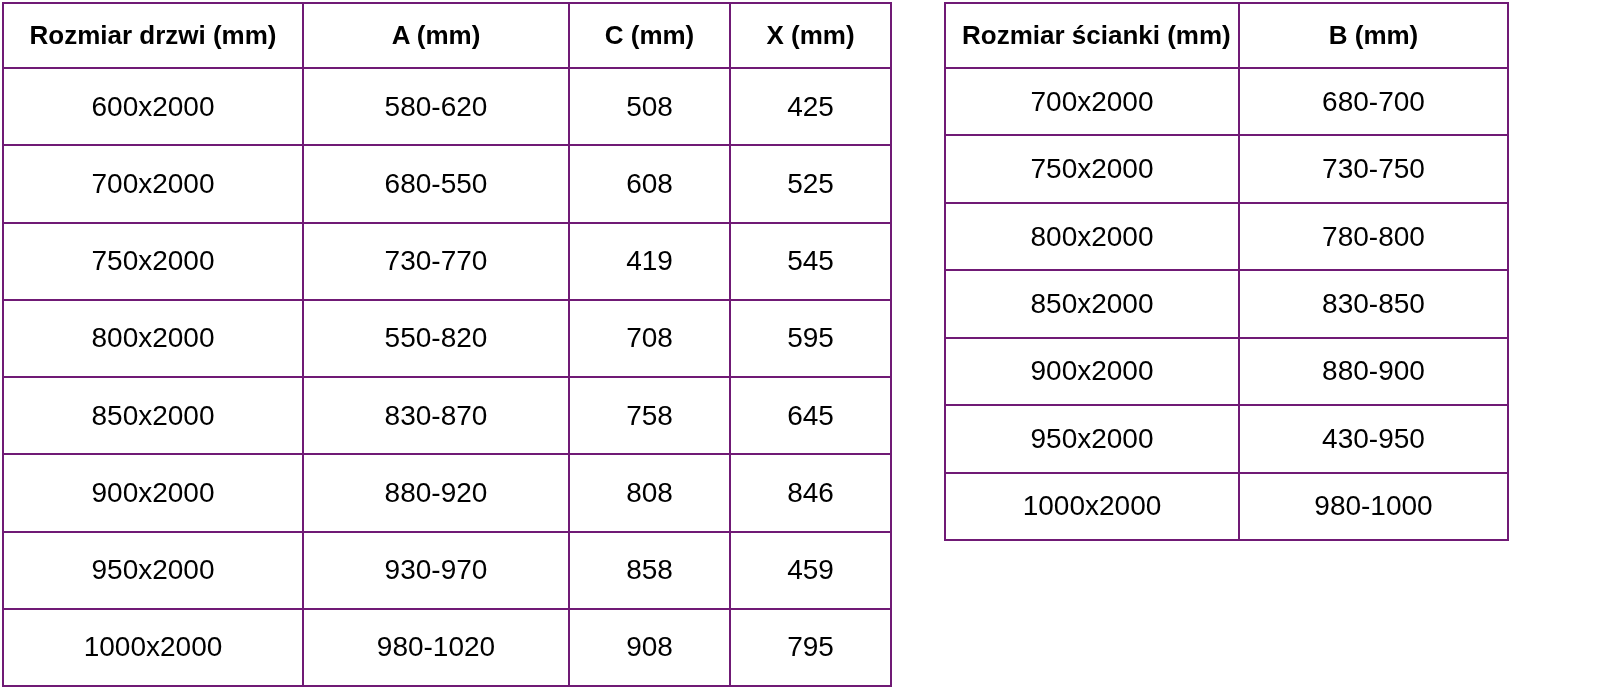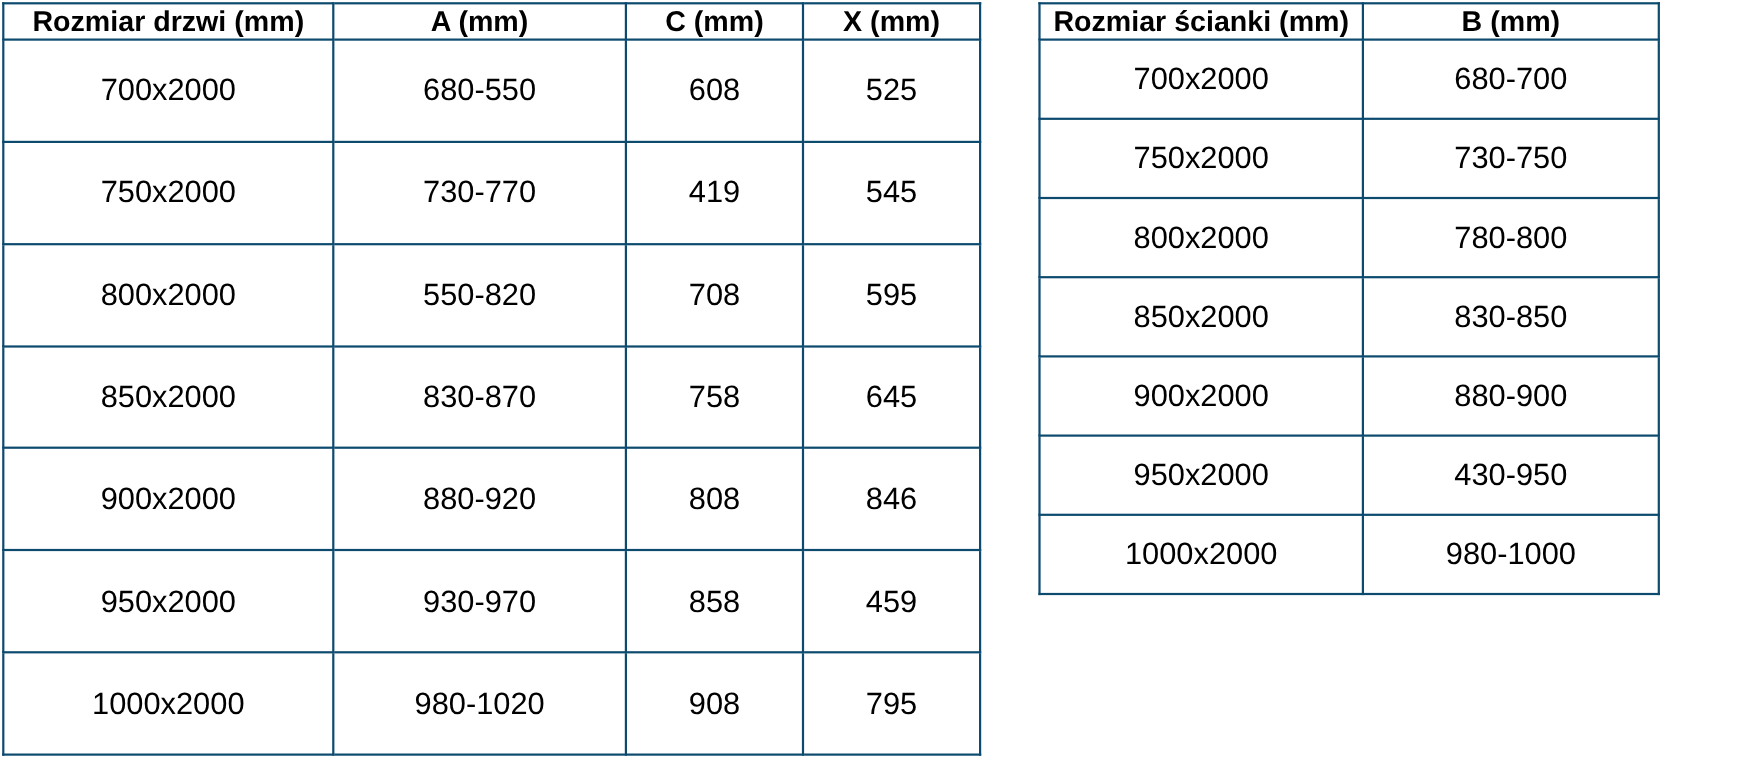--- a/index.html
+++ b/index.html
@@ -16,24 +16,24 @@
     color: #000000;
     overflow: hidden;
   }
   table.spec-table {
     position: absolute;
     border-collapse: collapse;
     table-layout: fixed;
   }
   table.spec-table th,
   table.spec-table td {
-    border: 2px solid #0c4a6e;
+    border: 2px solid #701a75;
     text-align: center;
     vertical-align: middle;
-    padding: 0;
+    padding: 16px;
     overflow: hidden;
     white-space: nowrap;
   }
   table.spec-table th {
     font-size: 26px;
     font-weight: bold;
   }
   table.spec-table td {
     font-size: 28px;
     font-weight: normal;
@@ -72,20 +72,26 @@
     </colgroup>
     <thead>
       <tr>
           <th>Rozmiar drzwi (mm)</th>
           <th>A (mm)</th>
           <th>C (mm)</th>
           <th>X (mm)</th>
         </tr>
     </thead>
     <tbody>
+        <tr>
+          <td>600x2000</td>
+          <td>580-620</td>
+          <td>508</td>
+          <td>425</td>
+        </tr>
         <tr>
           <td>700x2000</td>
           <td>680-550</td>
           <td>608</td>
           <td>525</td>
         </tr>
         <tr>
           <td>750x2000</td>
           <td>730-770</td>
           <td>419</td>

